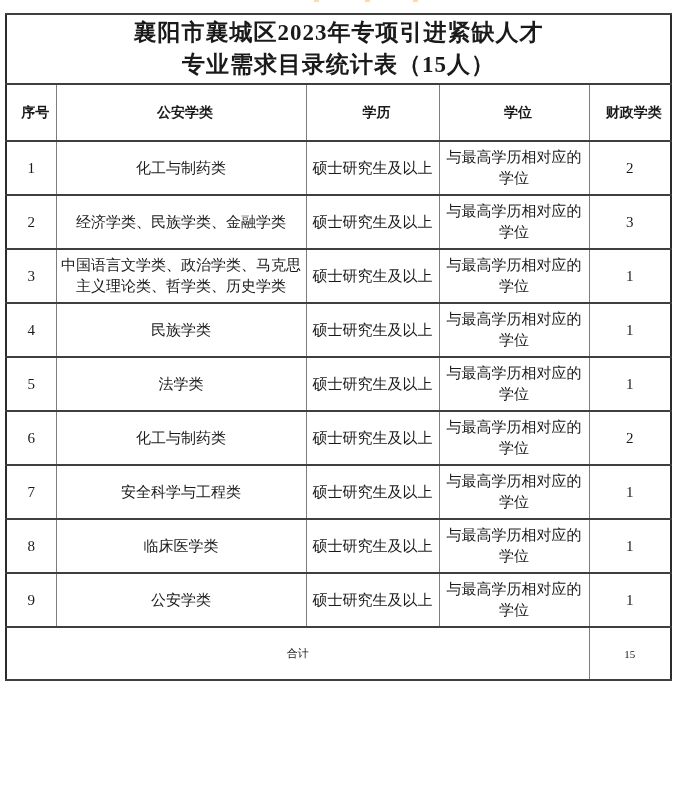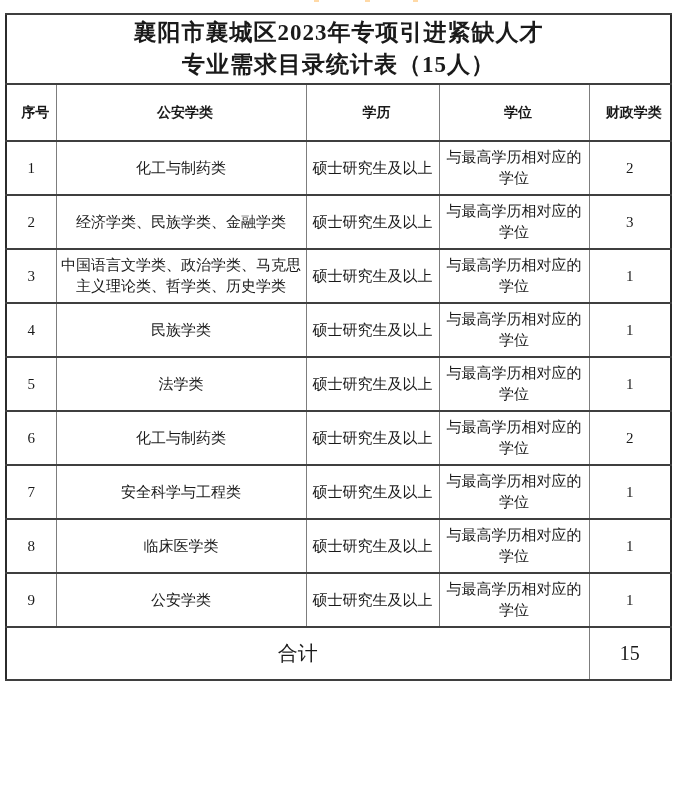--- a/index.html
+++ b/index.html
@@ -60,21 +60,21 @@
     font-size:14px;
     padding-left:12px;
   }
   tbody tr{height:54px;}
   tbody td{
     font-size:15px;
     line-height:1.45;
   }
   tr.footer-row td{
     height:53px;
-    font-size:20px;
+    font-size:11px;
     margin-left:28px;
   }
 </style>
 </head>
 <body>
 
 <div class="page">
 
   <div class="top-artifacts">
     <span class="dash d1"></span>

